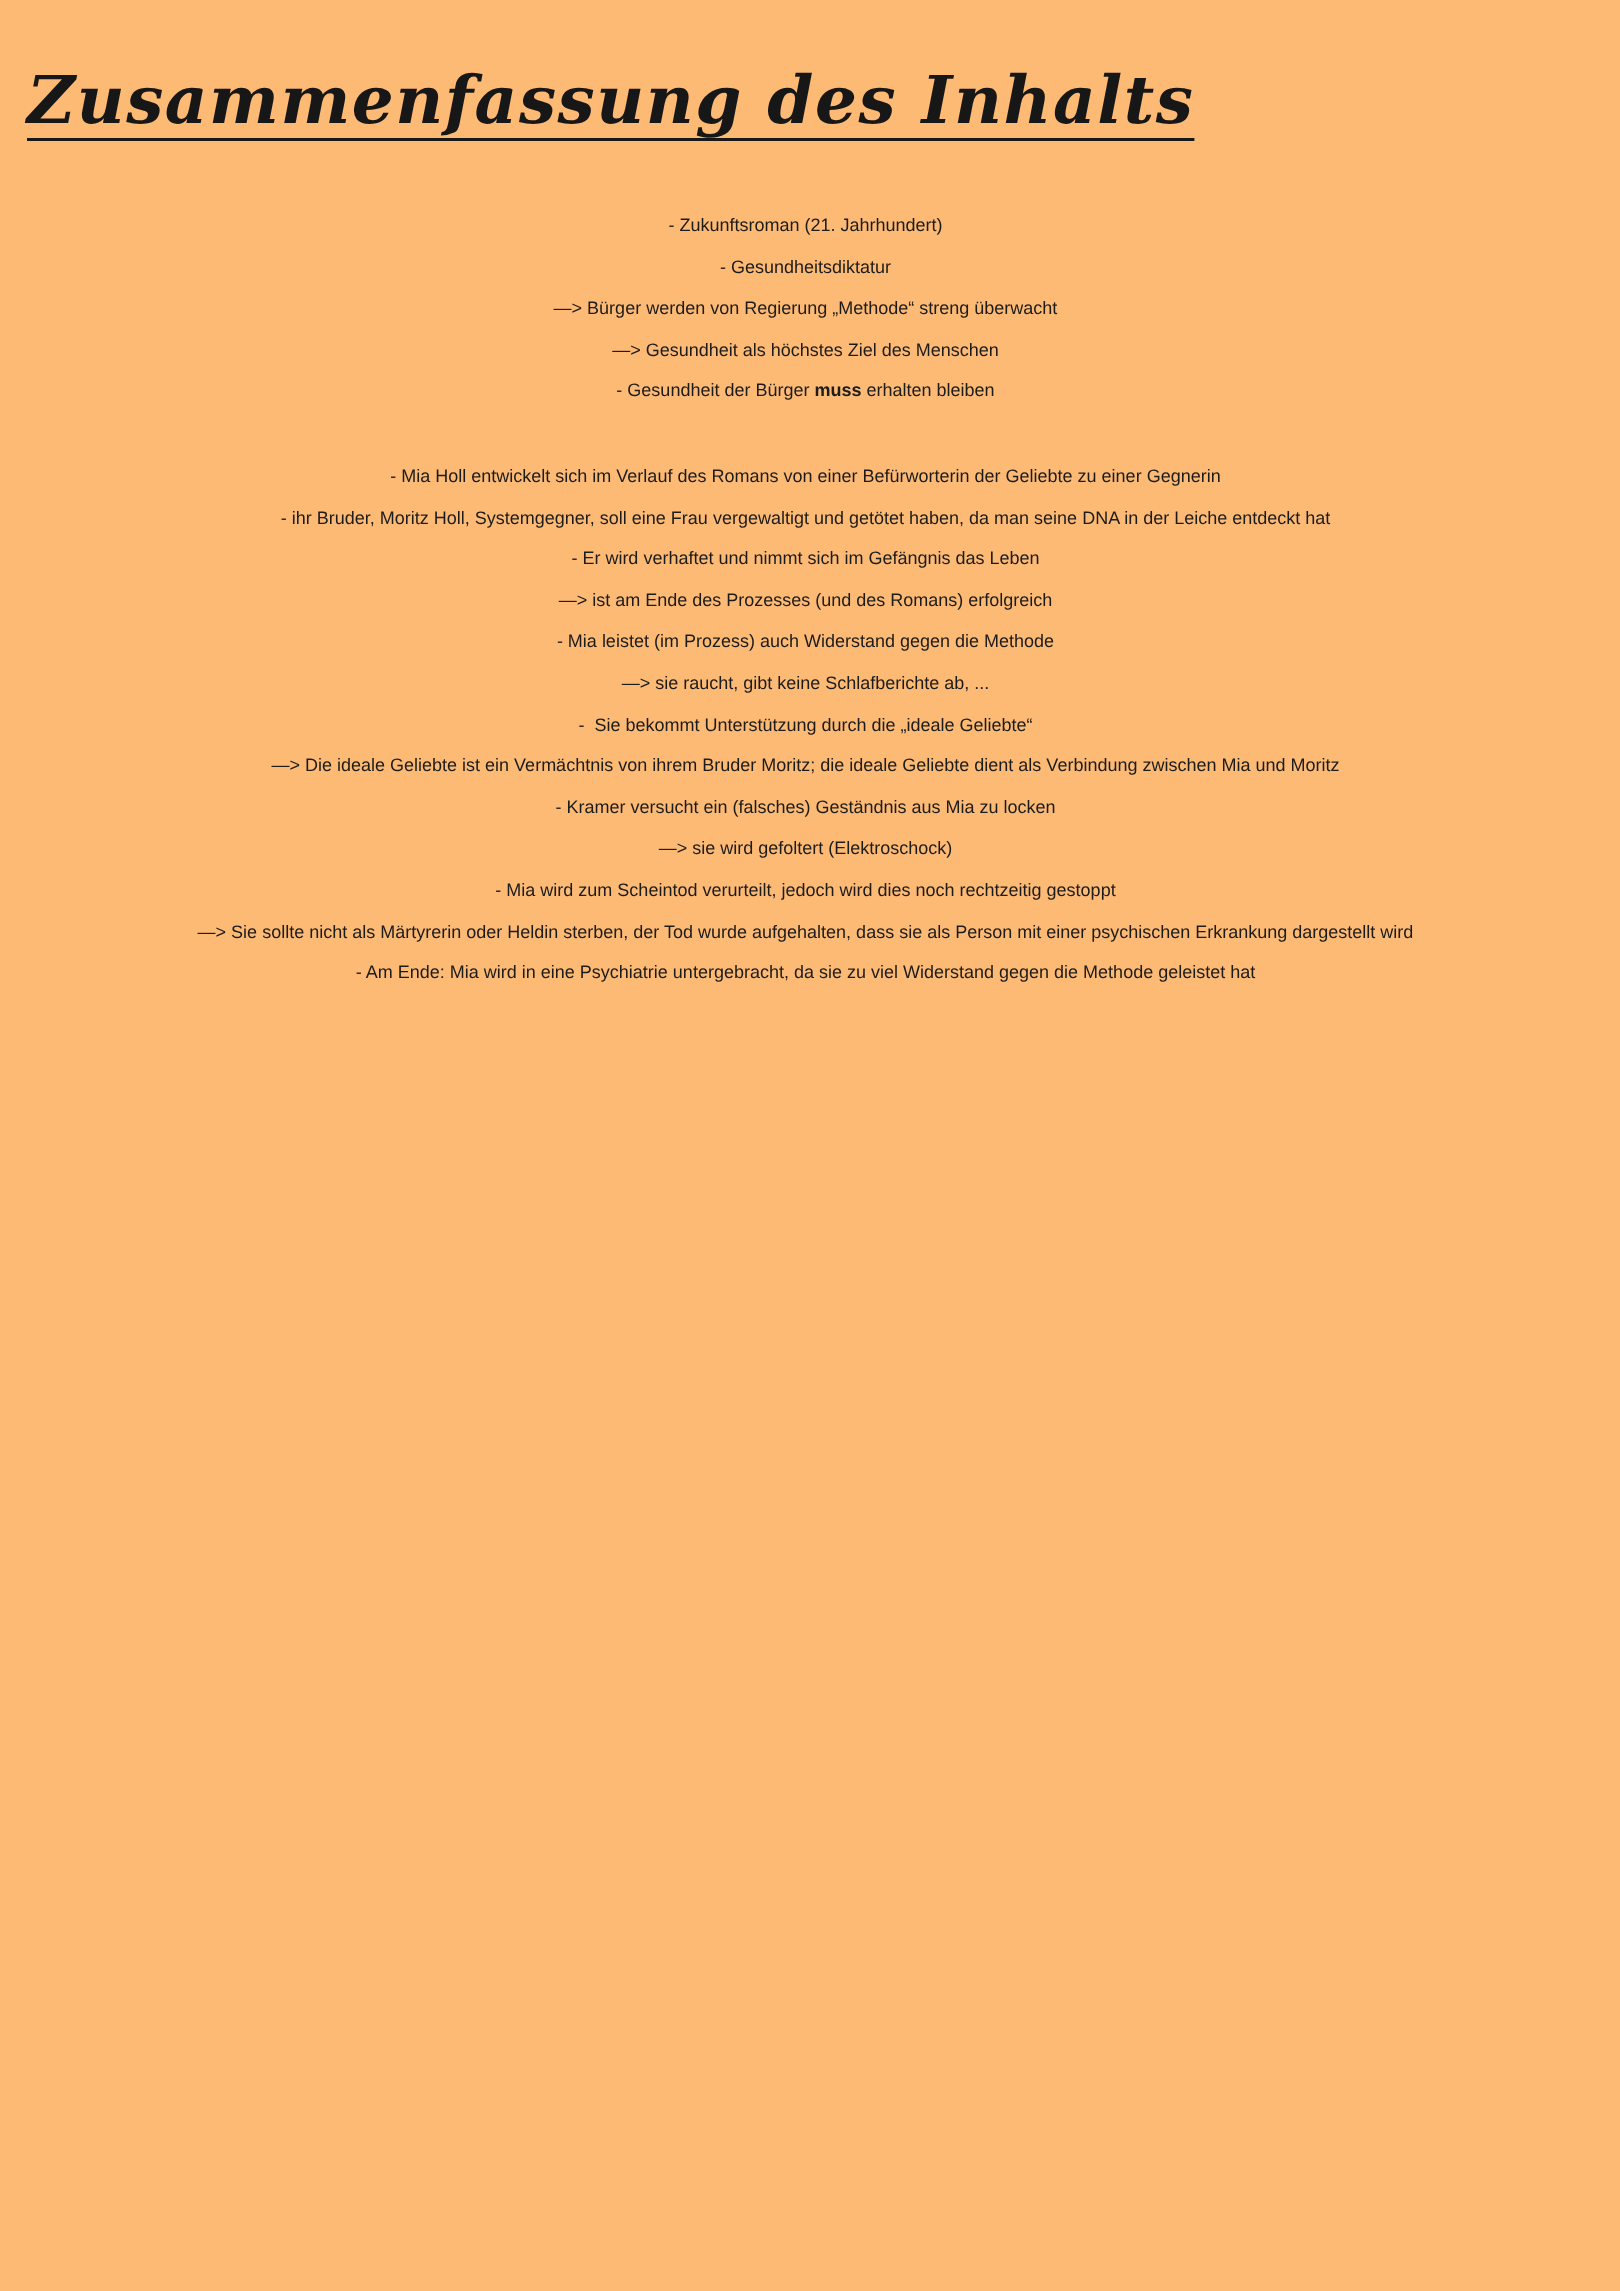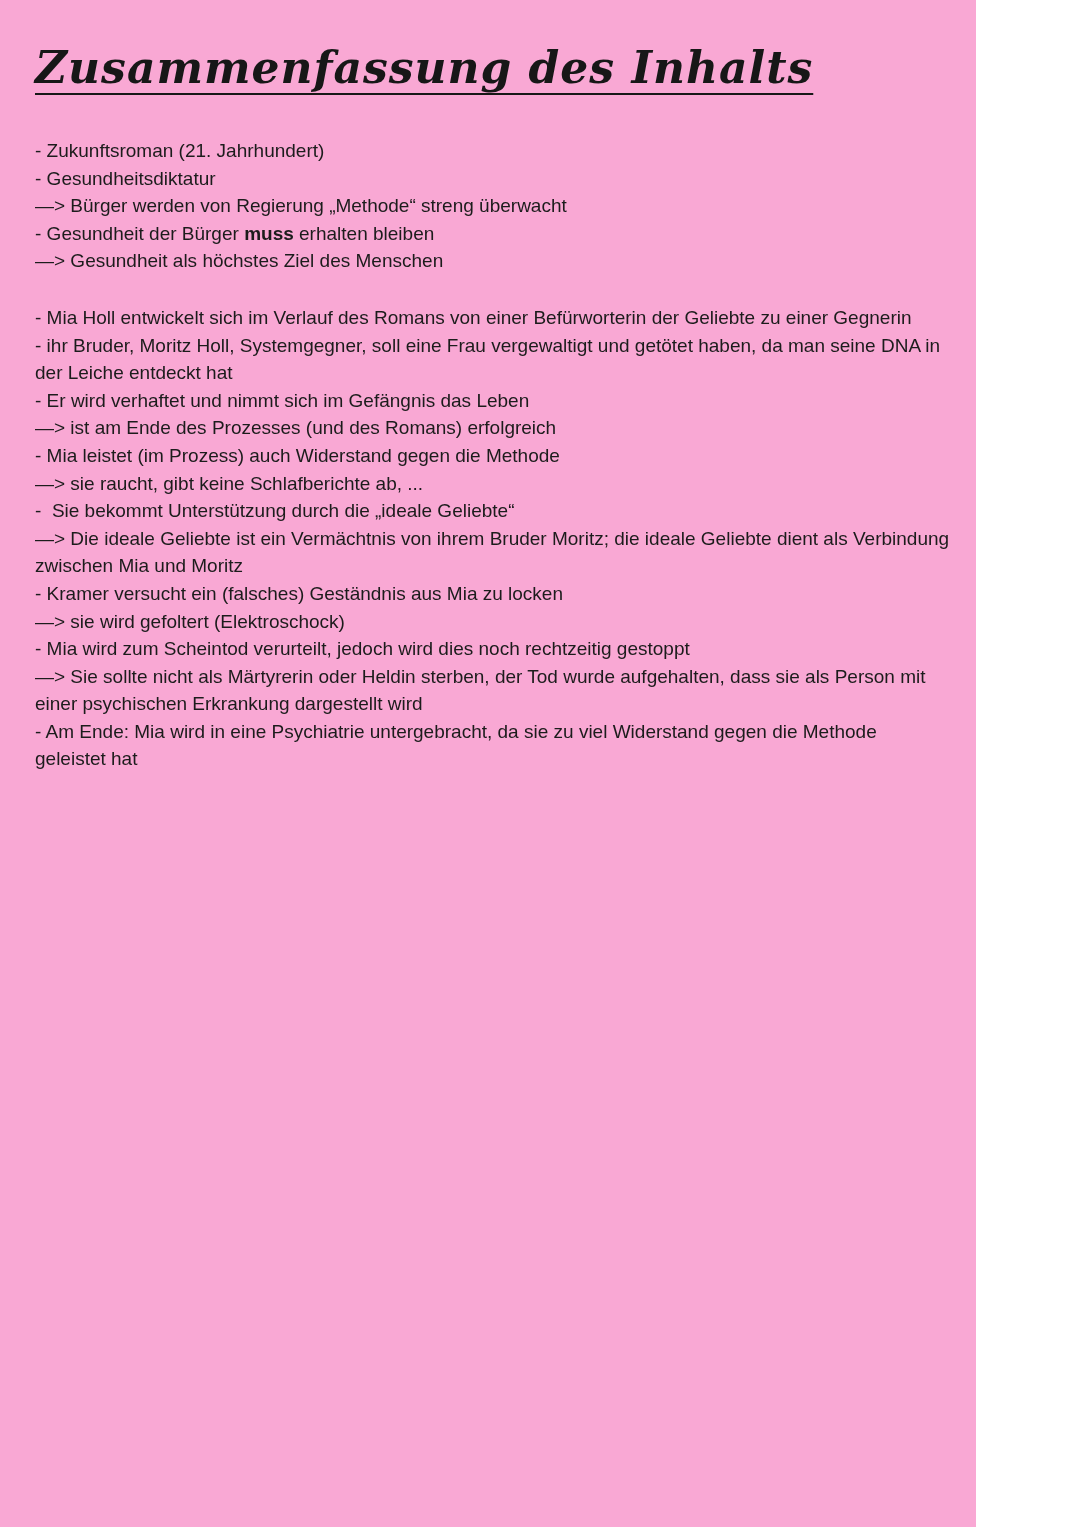--- a/index.html
+++ b/index.html
@@ -2,62 +2,63 @@
 <html><head>
 <meta charset="utf-8">
 <style>
   * { box-sizing: border-box; }
   html, body {
     margin: 0;
     padding: 0;
     background: #ffffff;
   }
   .page {
-    width: 976px;
+    width: 1080px;
     min-height: 1527px;
-    background: #f9a8d4;
+    background: #fdba74;
     color: #1c1c1c;
     font-family: "Liberation Sans", sans-serif;
-    padding: 42px 24px 40px 35px;
+    padding: 42px 24px 40px 18px;
   }
   .title {
     display: inline-block;
     margin: 0 0 44px 0;
     font-family: "DejaVu Serif", cursive;
     font-style: italic;
     font-weight: 600;
     font-size: 44px;
     letter-spacing: 1px;
     color: #171717;
     text-decoration: underline;
     text-decoration-thickness: 2px;
     text-underline-offset: 10px;
   }
   .section { margin: 0; }
   .section + .section { margin-top: 29px; }
   .line {
-    font-size: 19px;
+    font-size: 12px;
     line-height: 27.6px;
     white-space: pre-wrap;
     color: #1c1c1c;
+    text-align: center;
   }
   .bold { font-weight: bold; }
 </style>
 </head>
 <body>
 
 <div class="page">
   <h1 class="title">Zusammenfassung des Inhalts</h1>
   <div id="content">
       <div class="section">
         <div class="line"><span>- Zukunftsroman (21. Jahrhundert)</span></div>
         <div class="line"><span>- Gesundheitsdiktatur</span></div>
         <div class="line"><span>—&gt; Bürger werden von Regierung „Methode“ streng überwacht</span></div>
+        <div class="line"><span>—&gt; Gesundheit als höchstes Ziel des Menschen</span></div>
         <div class="line"><span>- Gesundheit der Bürger </span><span class="bold">muss</span><span> erhalten bleiben</span></div>
-        <div class="line"><span>—&gt; Gesundheit als höchstes Ziel des Menschen</span></div>
       </div>
       <div class="section">
         <div class="line"><span>- Mia Holl entwickelt sich im Verlauf des Romans von einer Befürworterin der Geliebte zu einer Gegnerin</span></div>
         <div class="line"><span>- ihr Bruder, Moritz Holl, Systemgegner, soll eine Frau vergewaltigt und getötet haben, da man seine DNA in der Leiche entdeckt hat</span></div>
         <div class="line"><span>- Er wird verhaftet und nimmt sich im Gefängnis das Leben</span></div>
         <div class="line"><span>—&gt; ist am Ende des Prozesses (und des Romans) erfolgreich</span></div>
         <div class="line"><span>- Mia leistet (im Prozess) auch Widerstand gegen die Methode</span></div>
         <div class="line"><span>—&gt; sie raucht, gibt keine Schlafberichte ab, ...</span></div>
         <div class="line"><span>-  Sie bekommt Unterstützung durch die „ideale Geliebte“</span></div>
         <div class="line"><span>—&gt; Die ideale Geliebte ist ein Vermächtnis von ihrem Bruder Moritz; die ideale Geliebte dient als Verbindung zwischen Mia und Moritz</span></div>

